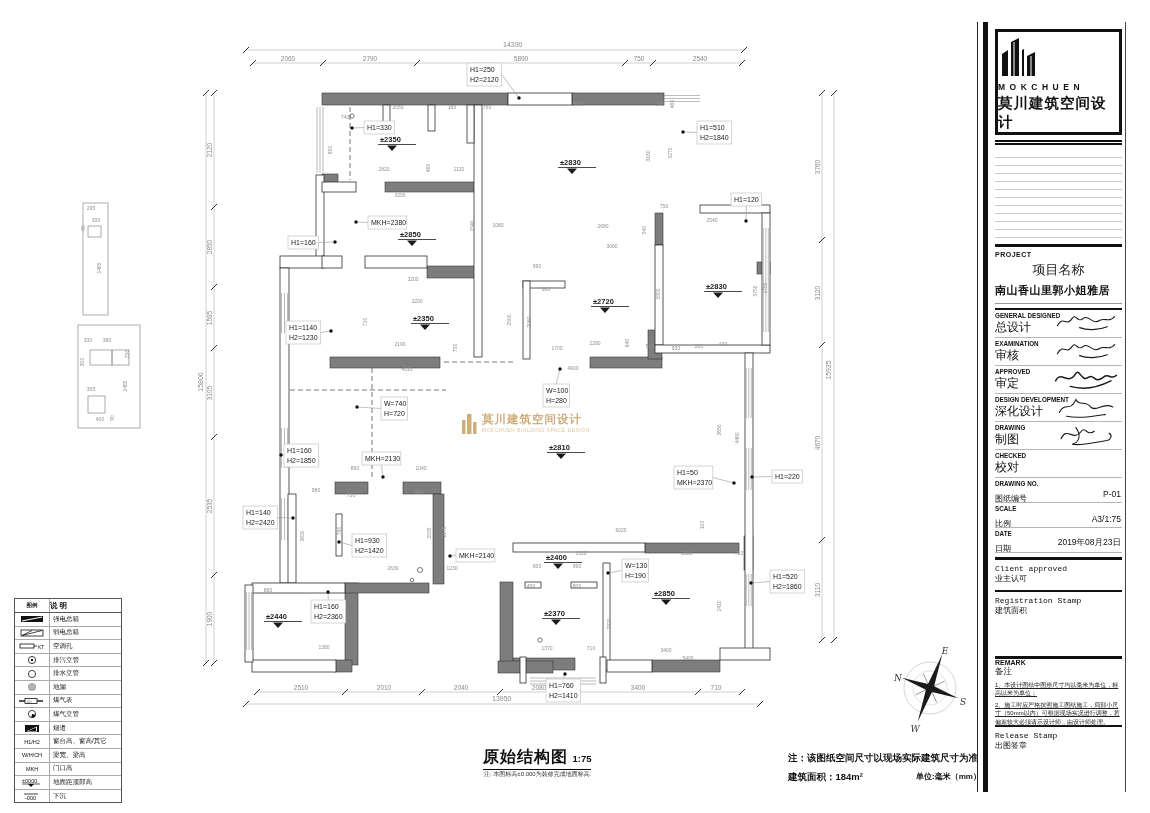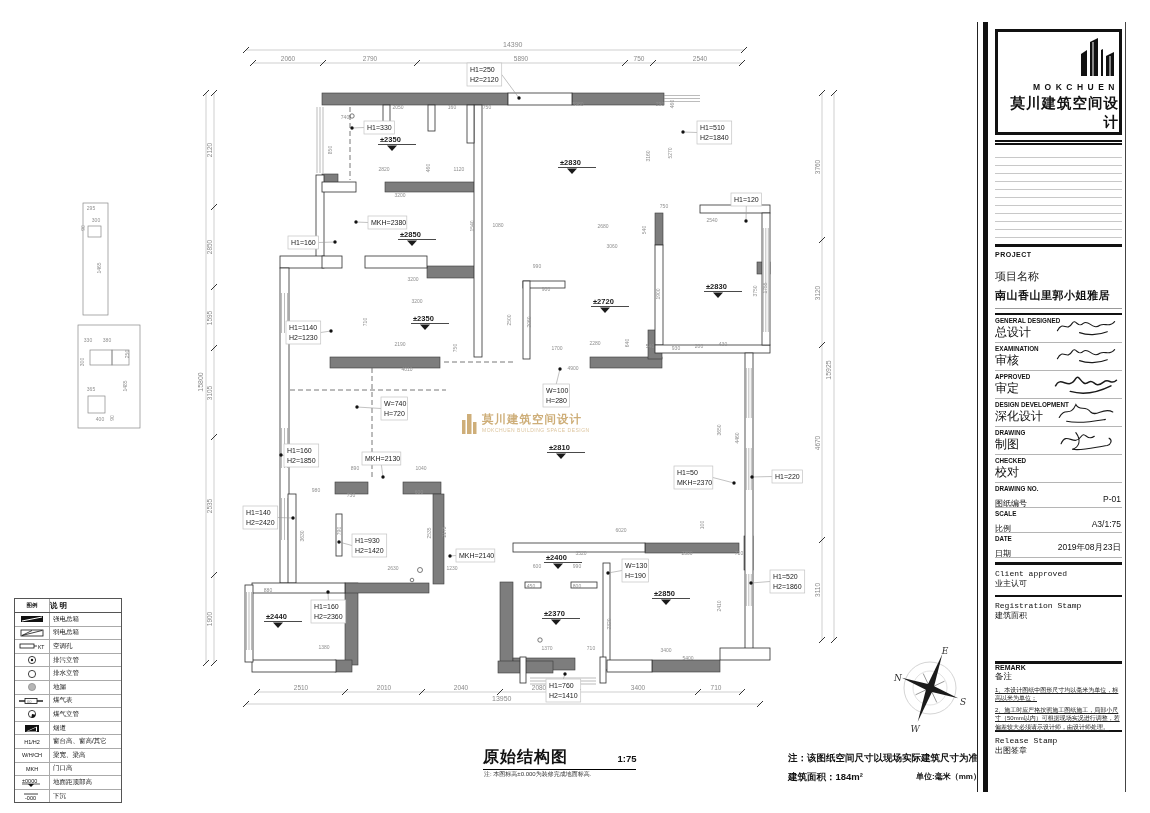--- a/index.html
+++ b/index.html
@@ -5,29 +5,29 @@
   html,body{margin:0;padding:0;}
   body{width:1150px;height:813px;position:relative;background:#fff;
        font-family:"Liberation Sans", sans-serif;color:#111;overflow:hidden;}
   #plan-svg{position:absolute;left:0;top:0;}
   
   .tblock{position:absolute;left:977px;top:22px;width:150px;height:770px;
           border-left:1px solid #222;background:#fff;}
   .tblock .thickbar{position:absolute;left:5px;top:0;width:5px;height:100%;background:#111;}
   .tblock .rightline{position:absolute;right:2px;top:0;width:1px;height:100%;background:#444;}
   .tblock .inner{position:absolute;left:17px;top:0;right:6px;bottom:0;}
-  .logo-box{margin-top:7px;border:3px solid #111;height:96px;text-align:right;padding-top:4px;box-sizing:content-box;}
+  .logo-box{margin-top:7px;border:3px solid #111;height:96px;text-align:left;padding-top:4px;box-sizing:content-box;}
   .logo-brand{font-size:8.5px;font-weight:bold;letter-spacing:4.5px;margin-top:2px;}
   .logo-cn{font-size:14.5px;font-weight:bold;letter-spacing:1px;margin-top:2px;}
   .dbl-rule{height:2px;background:#111;margin-top:5px;box-shadow:0 3px 0 #111;}
   .ruled{height:90px;margin-top:8px;
          background:repeating-linear-gradient(to bottom,transparent 0,transparent 7px,#c8c8c8 7px,#c8c8c8 8px);}
   .sec{padding-top:4px;}
   .sec .en{font-size:7px;font-weight:bold;letter-spacing:.5px;}
-  .sec .cn{font-size:11px;color:#222;margin-top:11px;}
+  .sec .cn{font-size:13px;color:#222;margin-top:3px;text-align:center;}
   .sec .val{font-size:11px;font-weight:bold;margin-top:4px;letter-spacing:.5px;}
   .sec .val.big{font-size:12px;margin-top:6px;}
   .thin-div{border-bottom:1px solid #999;margin-top:5px;}
   .thick-rule{height:2.5px;background:#111;margin-top:4px;}
   .srow{position:relative;height:25px;border-bottom:1px solid #b5b5b5;padding-top:2px;}
   .srow .en{font-size:6.3px;font-weight:bold;}
   .srow .cn{font-size:12px;}
   .srow svg{position:absolute;right:0;top:1px;}
   .irow{position:relative;height:22px;border-bottom:1px solid #b5b5b5;padding-top:2px;}
   .irow .en{font-size:6.3px;font-weight:bold;}
@@ -40,21 +40,21 @@
   
   .legend{position:absolute;left:14px;top:598px;width:106px;border:1px solid #555;background:#fff;font-size:6.5px;}
   .lg-head{display:flex;border-bottom:1px solid #555;font-size:7.5px;font-weight:bold;height:13px;align-items:center;}
   .lg-row{display:flex;border-bottom:1px solid #aaa;height:12.6px;align-items:center;}
   .lg-row:last-child{border-bottom:none;}
   .lg-sym{width:34px;text-align:center;border-right:1px solid #aaa;height:100%;display:flex;align-items:center;justify-content:center;font-size:5.5px;}
   .lg-lab{flex:1;padding-left:3px;white-space:nowrap;}
   
   .ftitle{position:absolute;left:483px;top:747px;border-bottom:1.5px solid #000;padding-bottom:1px;}
   .ftitle .t{font-size:16px;font-weight:bold;letter-spacing:1px;}
-  .ftitle .s{font-size:9.5px;font-weight:bold;margin-left:45px;}
+  .ftitle .s{font-size:9.5px;font-weight:bold;}
   .fnote{position:absolute;left:484px;top:770px;font-size:6px;color:#333;}
   .rnote1{position:absolute;left:788px;top:752px;font-size:9.5px;font-weight:bold;color:#111;}
   .rnote2{position:absolute;left:788px;top:771px;font-size:9.5px;font-weight:bold;}
   .runit{position:absolute;left:916px;top:771px;font-size:8px;font-weight:bold;}
   
   .wmark{position:absolute;left:462px;top:412px;display:flex;align-items:flex-start;opacity:.9;}
   .wmark .txt{margin-left:4px;}
   .wmark .t1{font-size:11.5px;font-weight:bold;color:#c9a66b;letter-spacing:1px;}
   .wmark .t2{font-size:5px;color:#d8bd92;letter-spacing:.5px;}
 </style>

